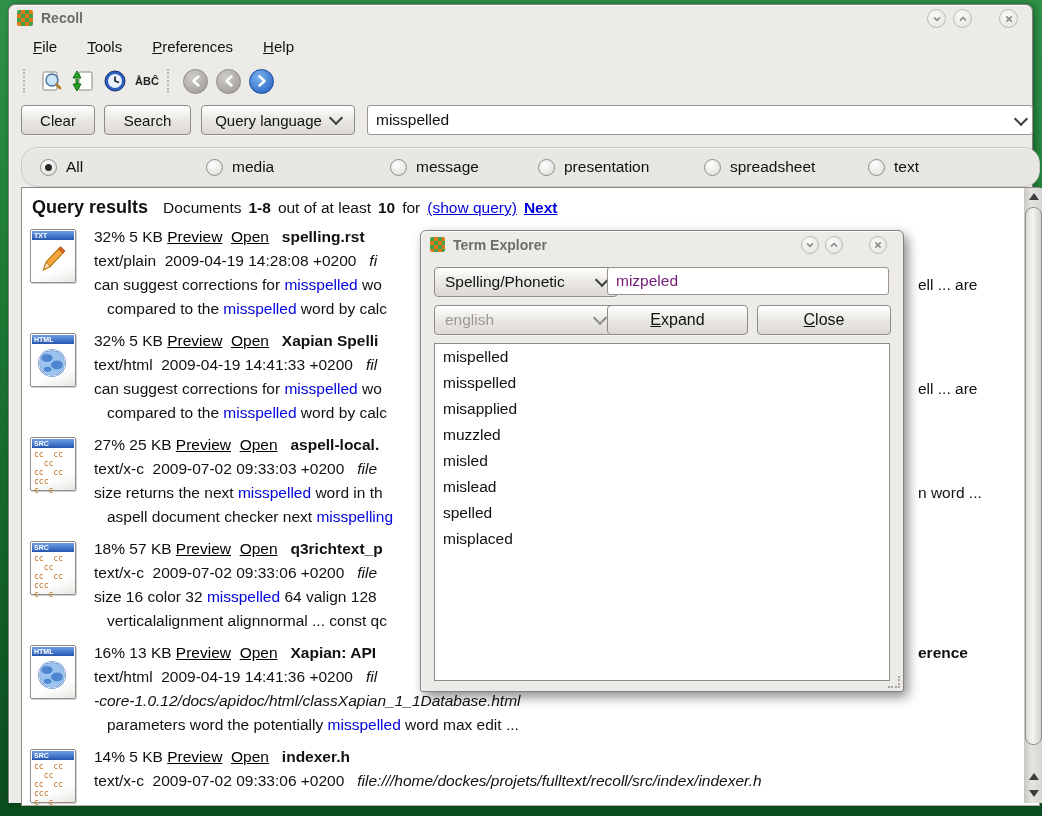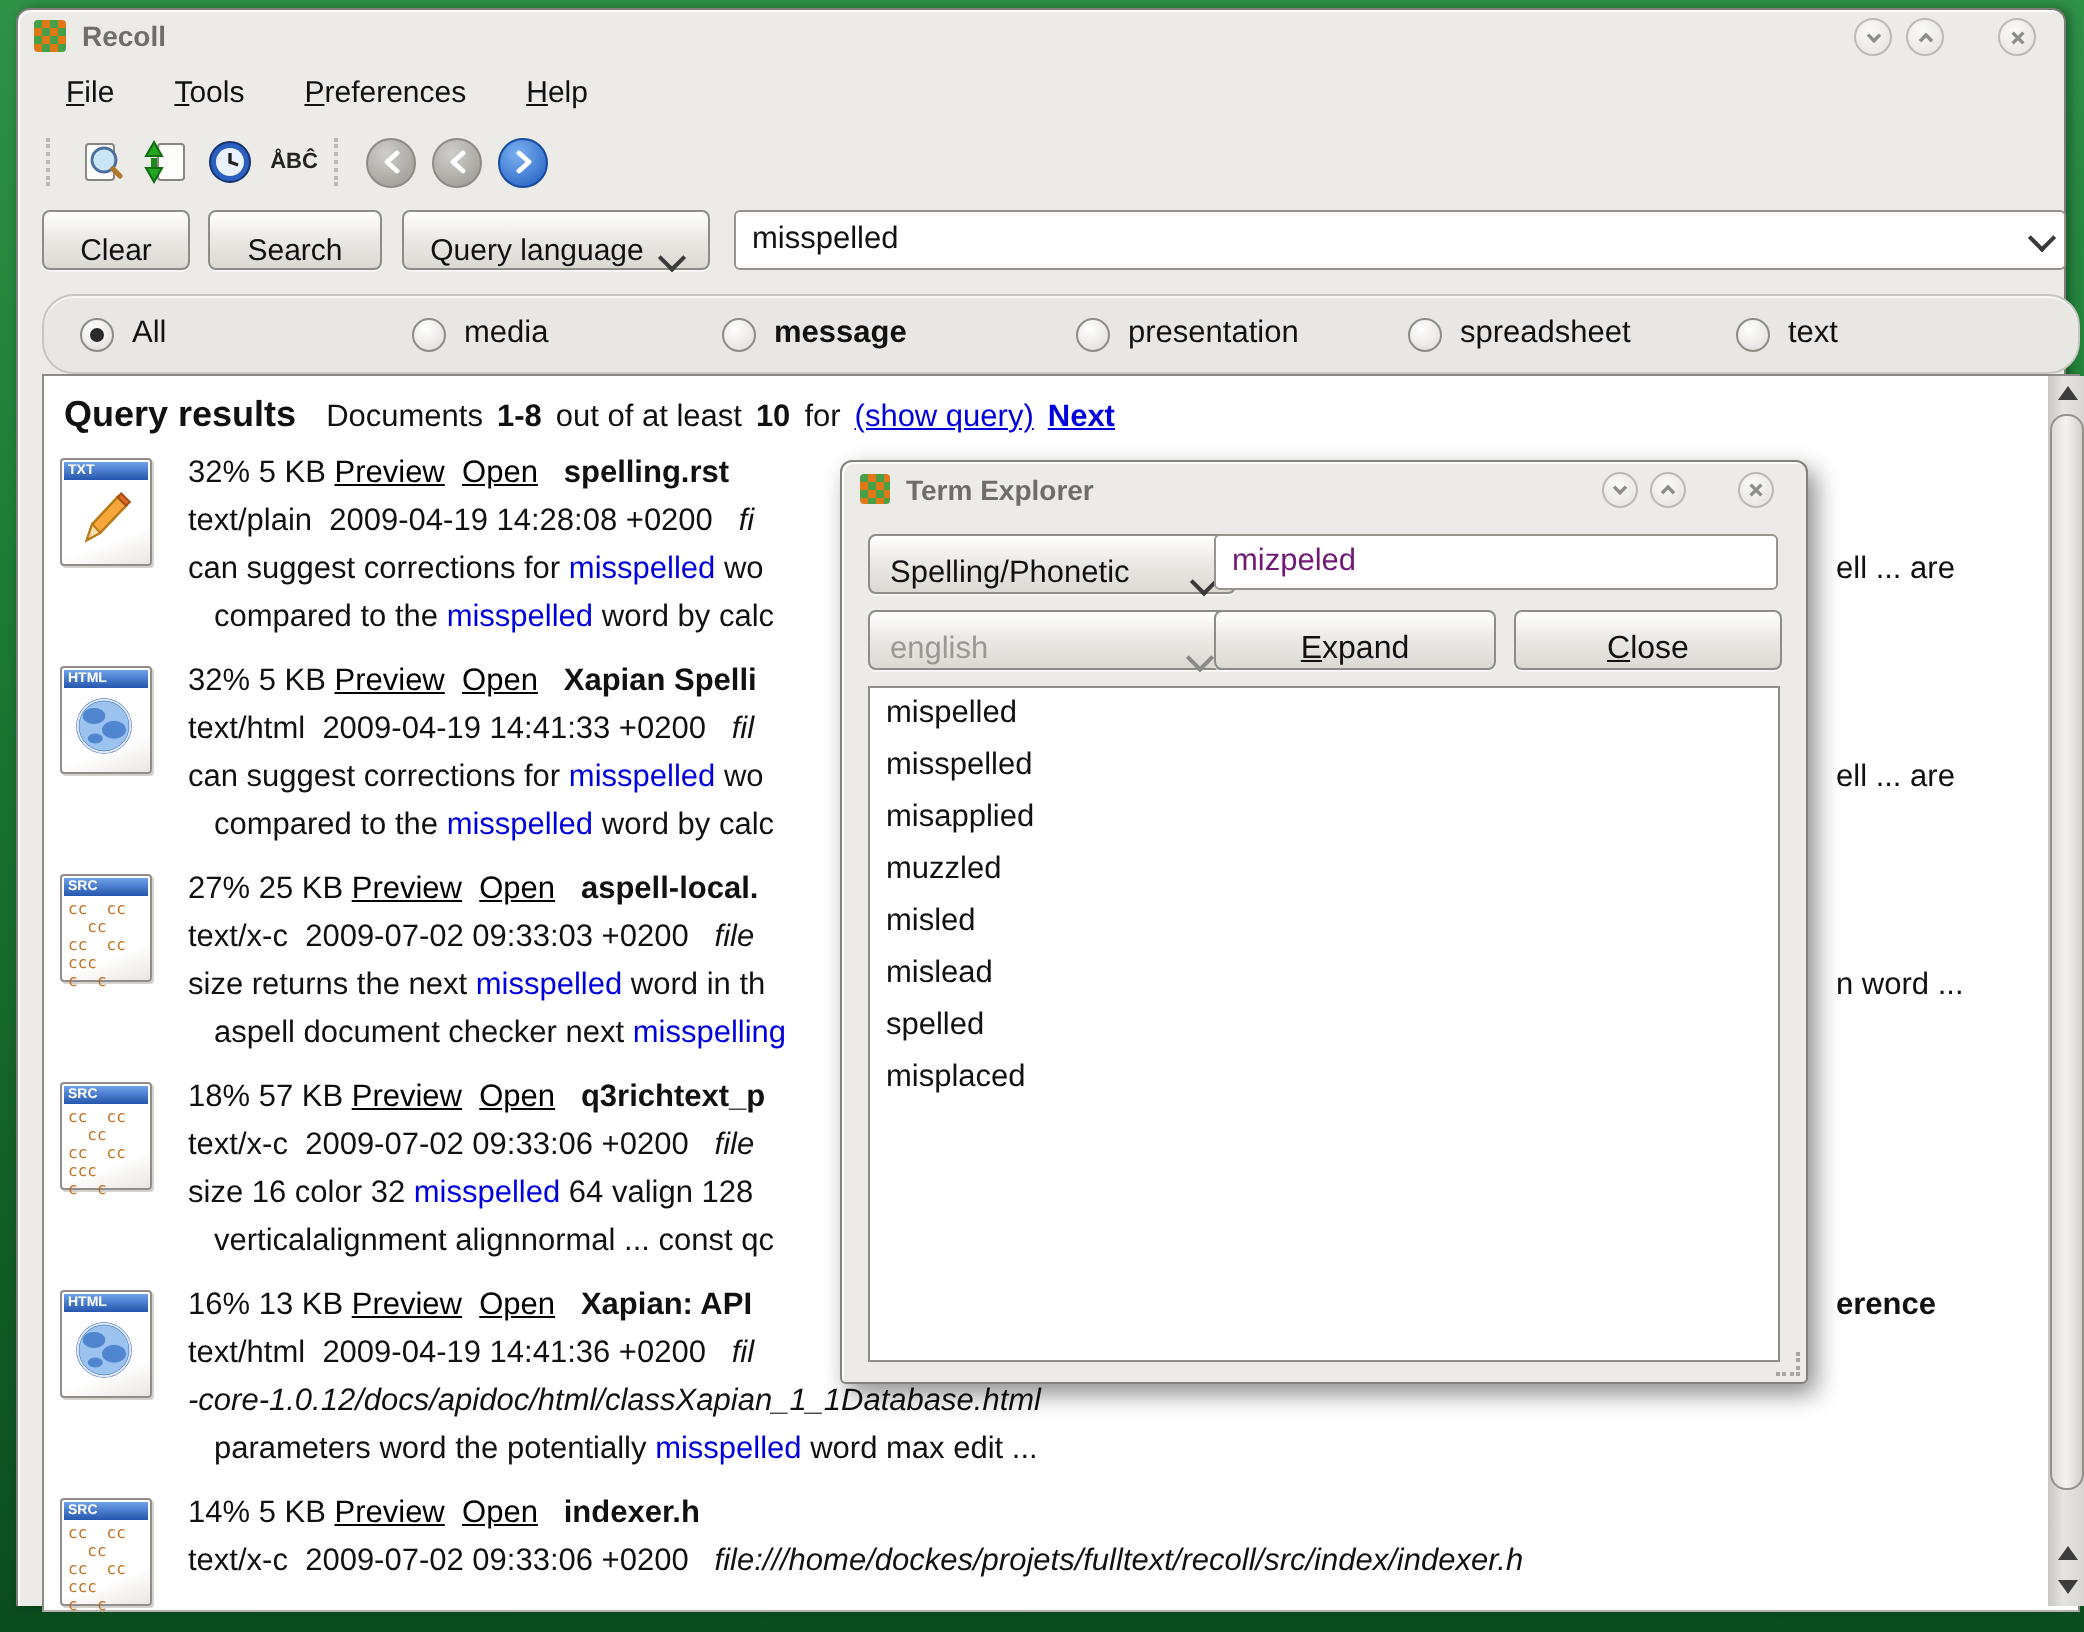--- a/index.html
+++ b/index.html
@@ -45,21 +45,21 @@
   .navbtn{width:23px;height:23px;border-radius:50%;margin:0 4px;display:flex;align-items:center;justify-content:center;
     border:1px solid #8e8b86;color:#fff;font-weight:bold;font-size:13px}
   .nav-dis{background:radial-gradient(circle at 38% 30%,#cfcdc9,#9a9792)}
   .nav-en{background:radial-gradient(circle at 38% 30%,#7db1f0,#1d5bbf);border-color:#164a9e}
   .abc{font-size:11px;font-weight:bold;color:#222;letter-spacing:0}
 
   
   .btn{
     position:absolute;height:28px;border:1px solid #8f8c87;border-radius:4px;
     background:linear-gradient(#ffffff,#eceae6 45%,#dcd9d4);
-    font-size:15px;color:#111;display:flex;align-items:flex-end;justify-content:center;
+    font-size:15px;color:#111;display:flex;align-items:center;justify-content:center;
     box-shadow:0 1px 0 rgba(255,255,255,.5);
   }
   .chev{width:8px;height:8px;border-right:2px solid #3a3a3a;border-bottom:2px solid #3a3a3a;
     transform:rotate(45deg);margin-left:9px;margin-top:-5px;flex:none}
   .mnlabel{display:block}
   .mnlabel::first-letter{text-decoration:underline}
   .search-combo{
     position:absolute;left:358px;top:100px;width:664px;height:28px;background:#fff;
     border:1px solid #98948d;border-radius:3px;display:flex;align-items:center;
   }
@@ -245,21 +245,21 @@
 
     <div class="filterbar">
         <div class="fopt" style="left: 18px;">
           <span class="radio sel"></span>
           <span class="flabel">All</span>
         </div>
         <div class="fopt" style="left: 184px;">
           <span class="radio"></span>
           <span class="flabel">media</span>
         </div>
-        <div class="fopt" style="left: 339px; font-weight: bold;">
+        <div class="fopt" style="left: 368px;">
           <span class="radio"></span>
           <span class="flabel">message</span>
         </div>
         <div class="fopt" style="left: 516px;">
           <span class="radio"></span>
           <span class="flabel">presentation</span>
         </div>
         <div class="fopt" style="left: 682px;">
           <span class="radio"></span>
           <span class="flabel">spreadsheet</span>

